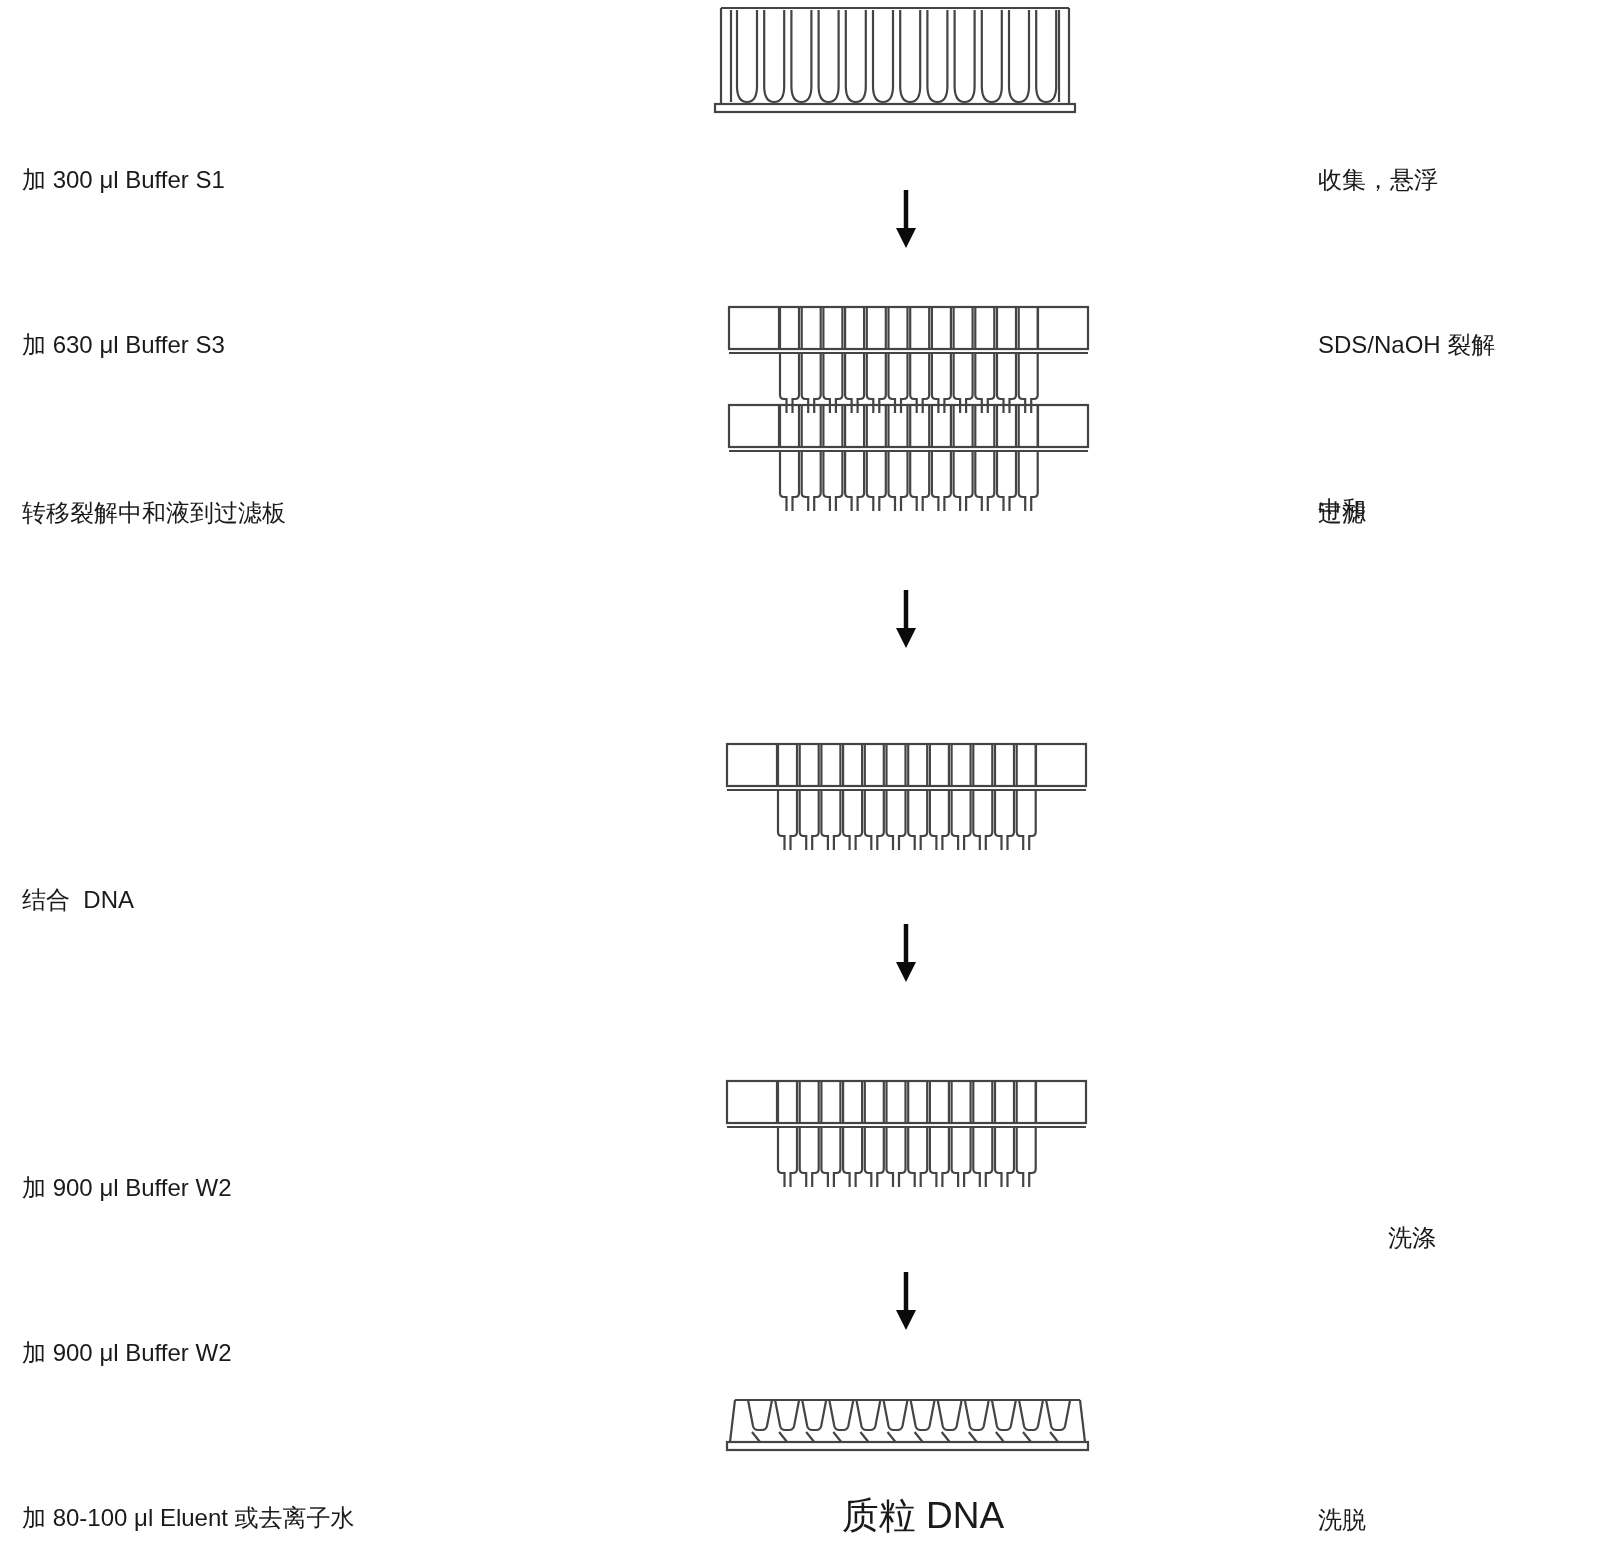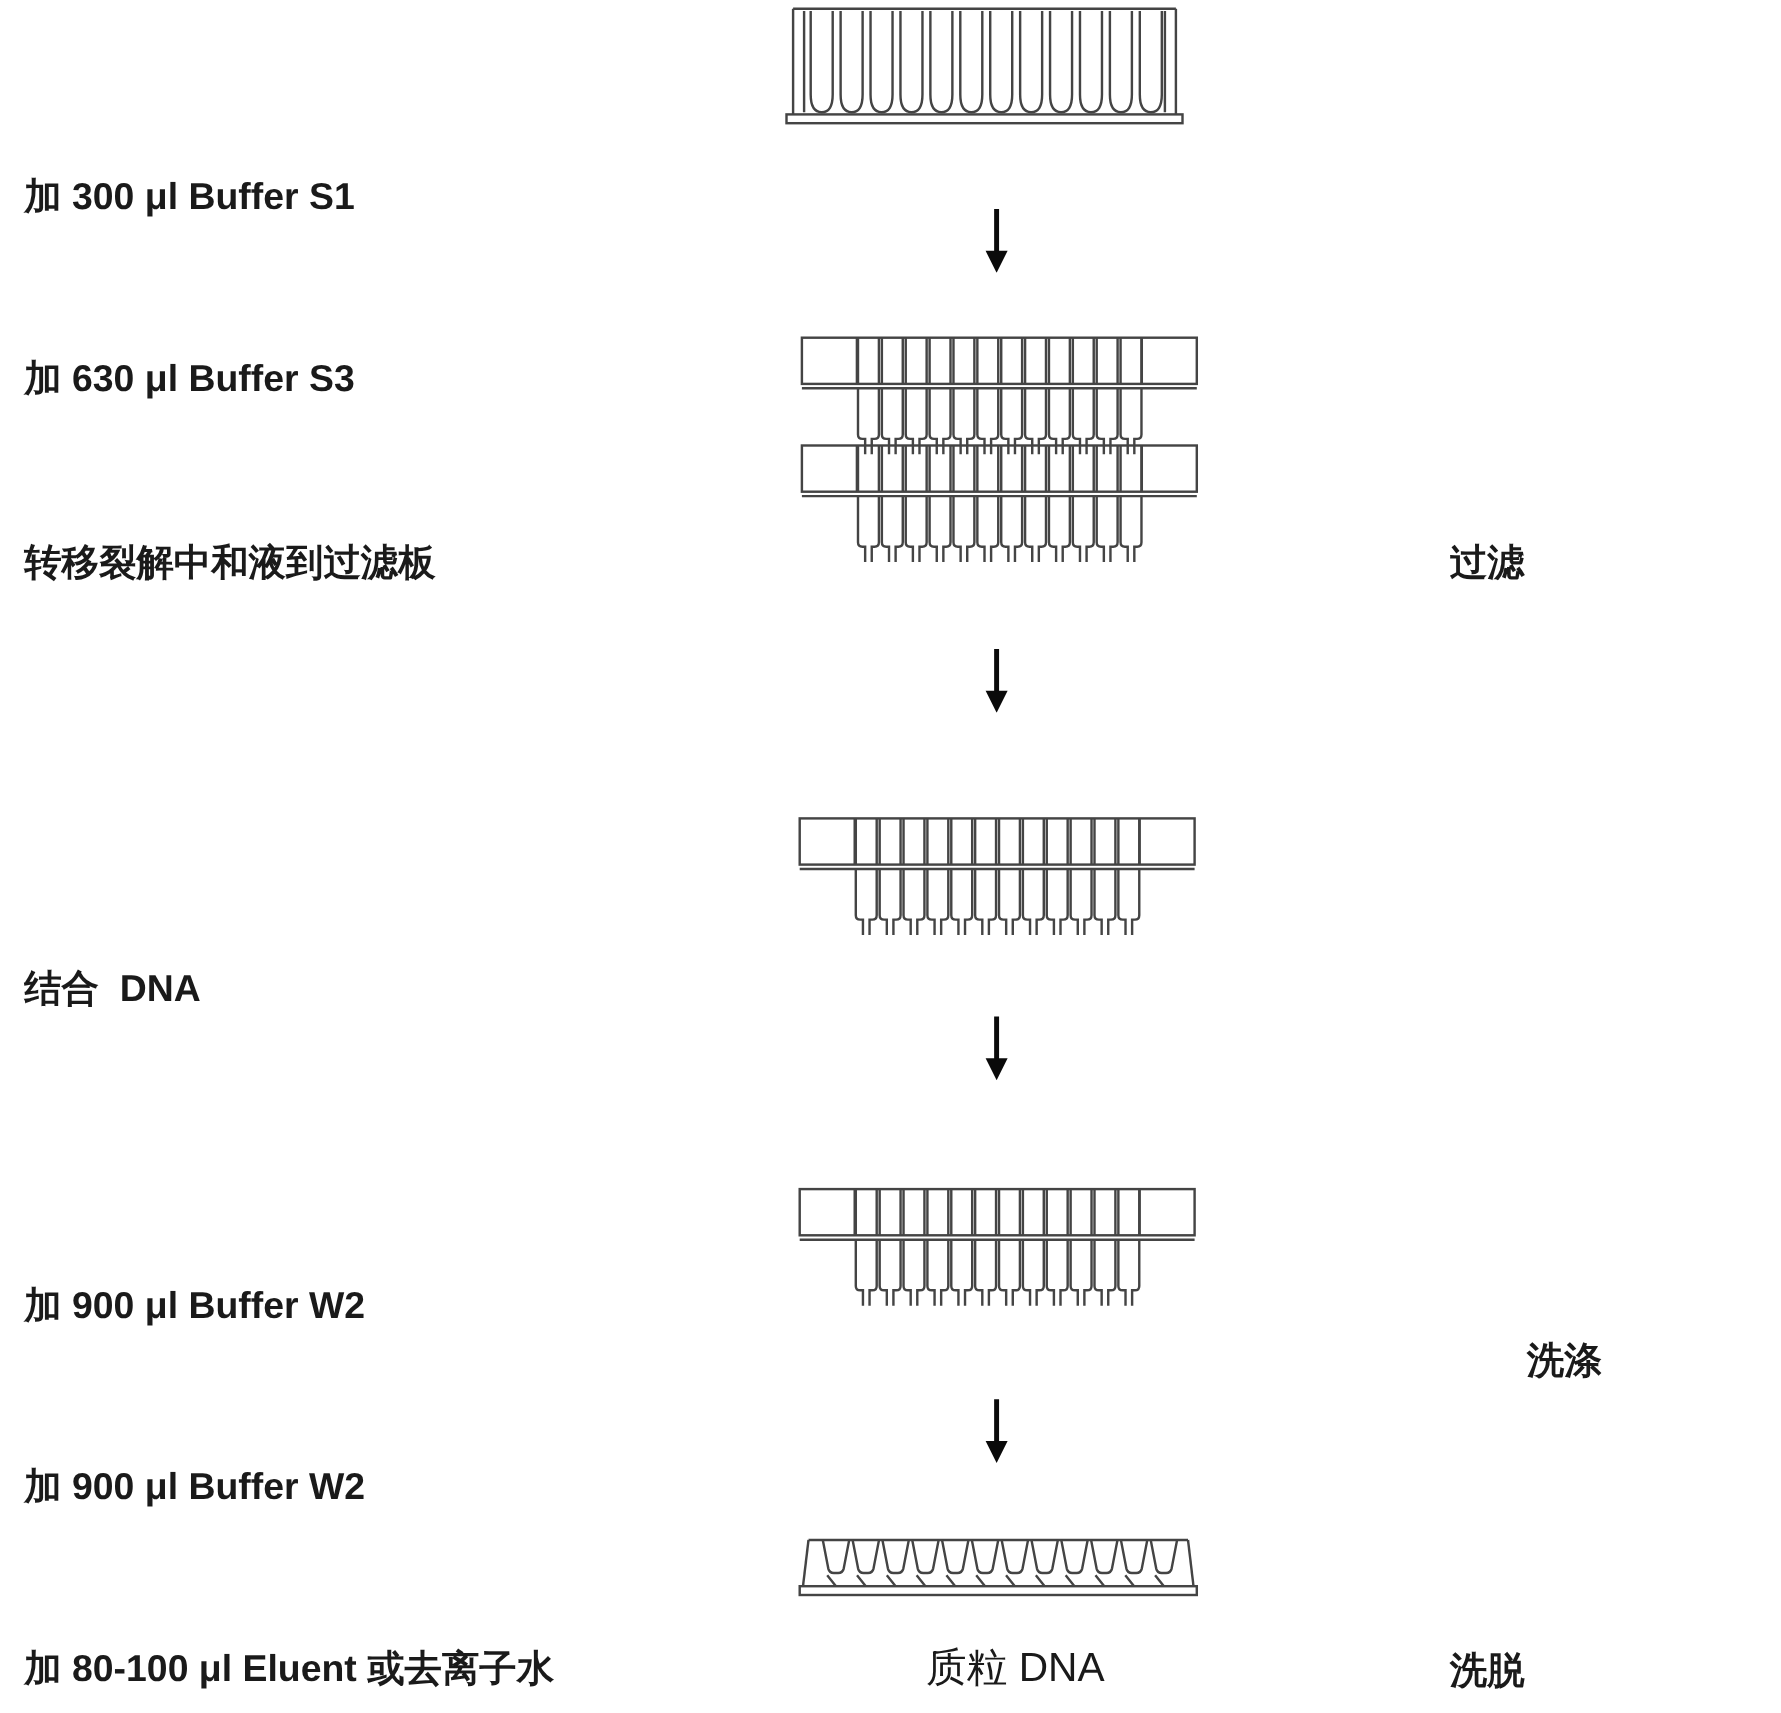--- a/index.html
+++ b/index.html
@@ -1,18 +1,18 @@
 <!DOCTYPE html>
 <html><head>
 <meta charset="utf-8">
 <style>
   html,body{margin:0;padding:0;background:#ffffff;}
   .canvas{position:relative;width:1619px;height:1557px;background:#ffffff;overflow:hidden;
           font-family:"Liberation Sans", sans-serif;color:#1a1a1a;}
-  .txt{position:absolute;font-size:34px;line-height:55px;white-space:pre-wrap;font-weight:bold;}
+  .txt{position:absolute;font-size:24px;line-height:55px;white-space:pre-wrap;}
   .txt p{margin:0;}
   .fig{position:absolute;stroke:#444;fill:none;stroke-width:2.2;}
   .arrow{position:absolute;color:#0a0a0a;stroke:#0a0a0a;}
   .caption{position:absolute;left:723px;top:1492px;width:400px;text-align:center;
            font-size:37px;line-height:48px;}
   svg.defs{position:absolute;width:0;height:0;}
 </style>
 </head>
 <body>
 
@@ -107,20 +107,25 @@
     <p>结合  DNA</p>
   </div>
   <div class="txt" style="left:22px;top:1050px">
     <p>加 900 μl Buffer W2</p>
     <p>加 900 μl Buffer W2</p>
   </div>
   <div class="txt" style="left:22px;top:1380px">
     <p>加 80-100 μl Eluent 或去离子水</p>
   </div>
 
+  <div class="txt" style="left:1318px;top:42px">
+    <p>收集，悬浮</p>
+    <p>SDS/NaOH 裂解</p>
+    <p>中和</p>
+  </div>
   <div class="txt" style="left:1318px;top:375px">
     <p>过滤</p>
   </div>
   <div class="txt" style="left:1388px;top:1100px">
     <p>洗涤</p>
   </div>
   <div class="txt" style="left:1318px;top:1382px">
     <p>洗脱</p>
   </div>
 

